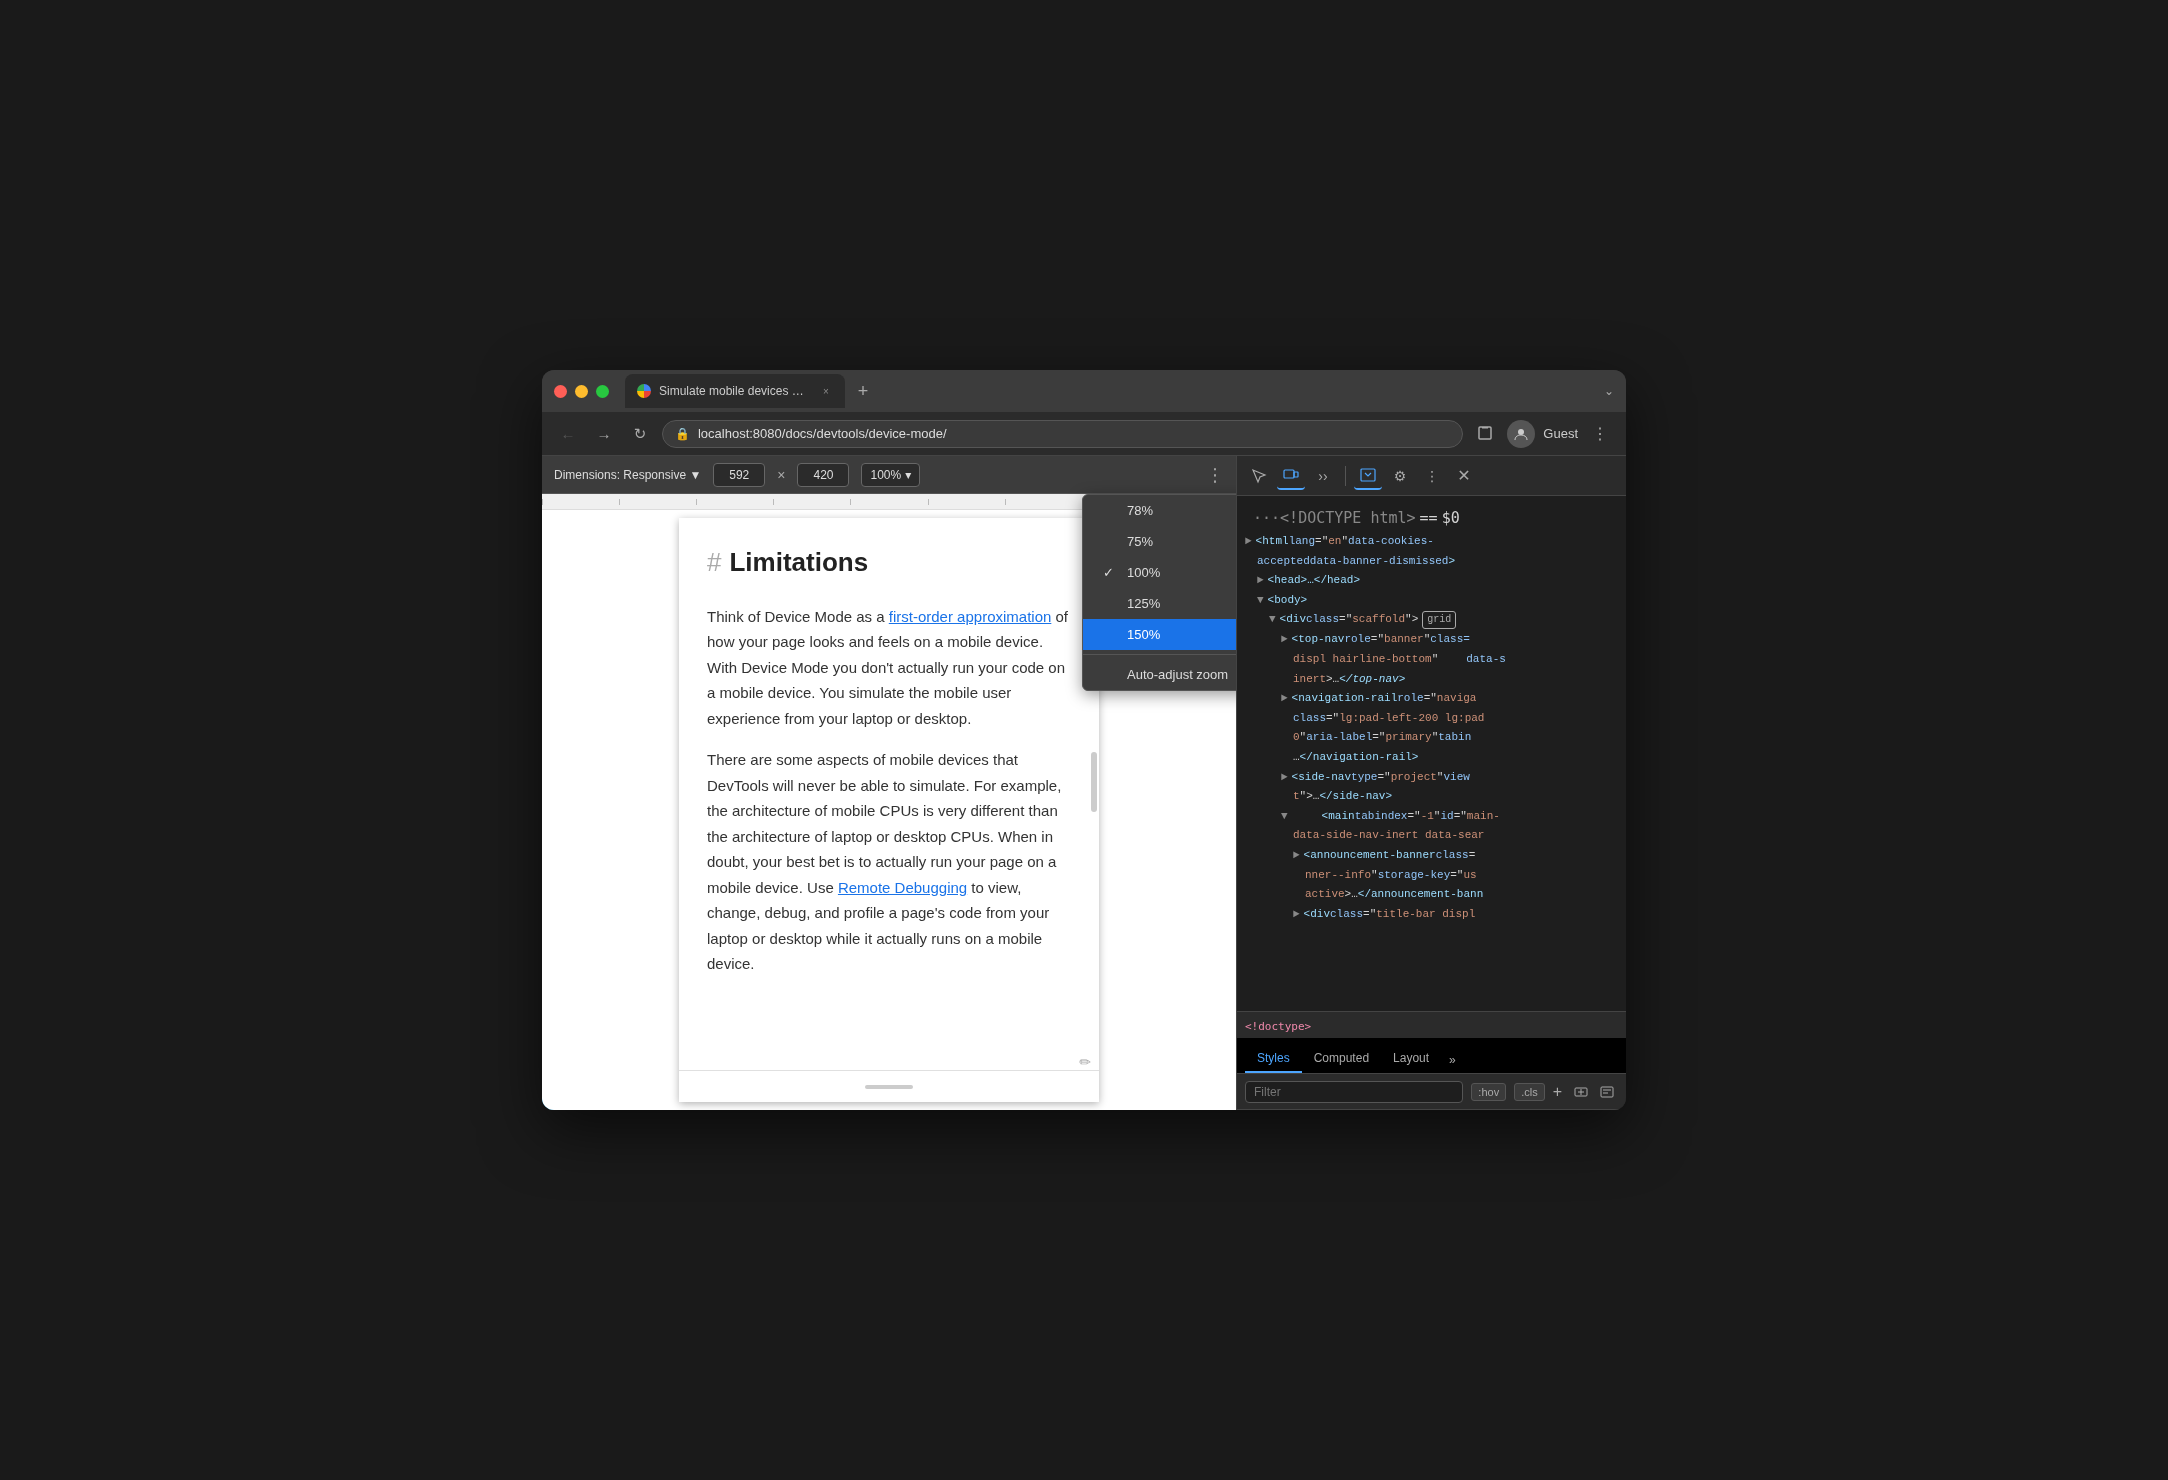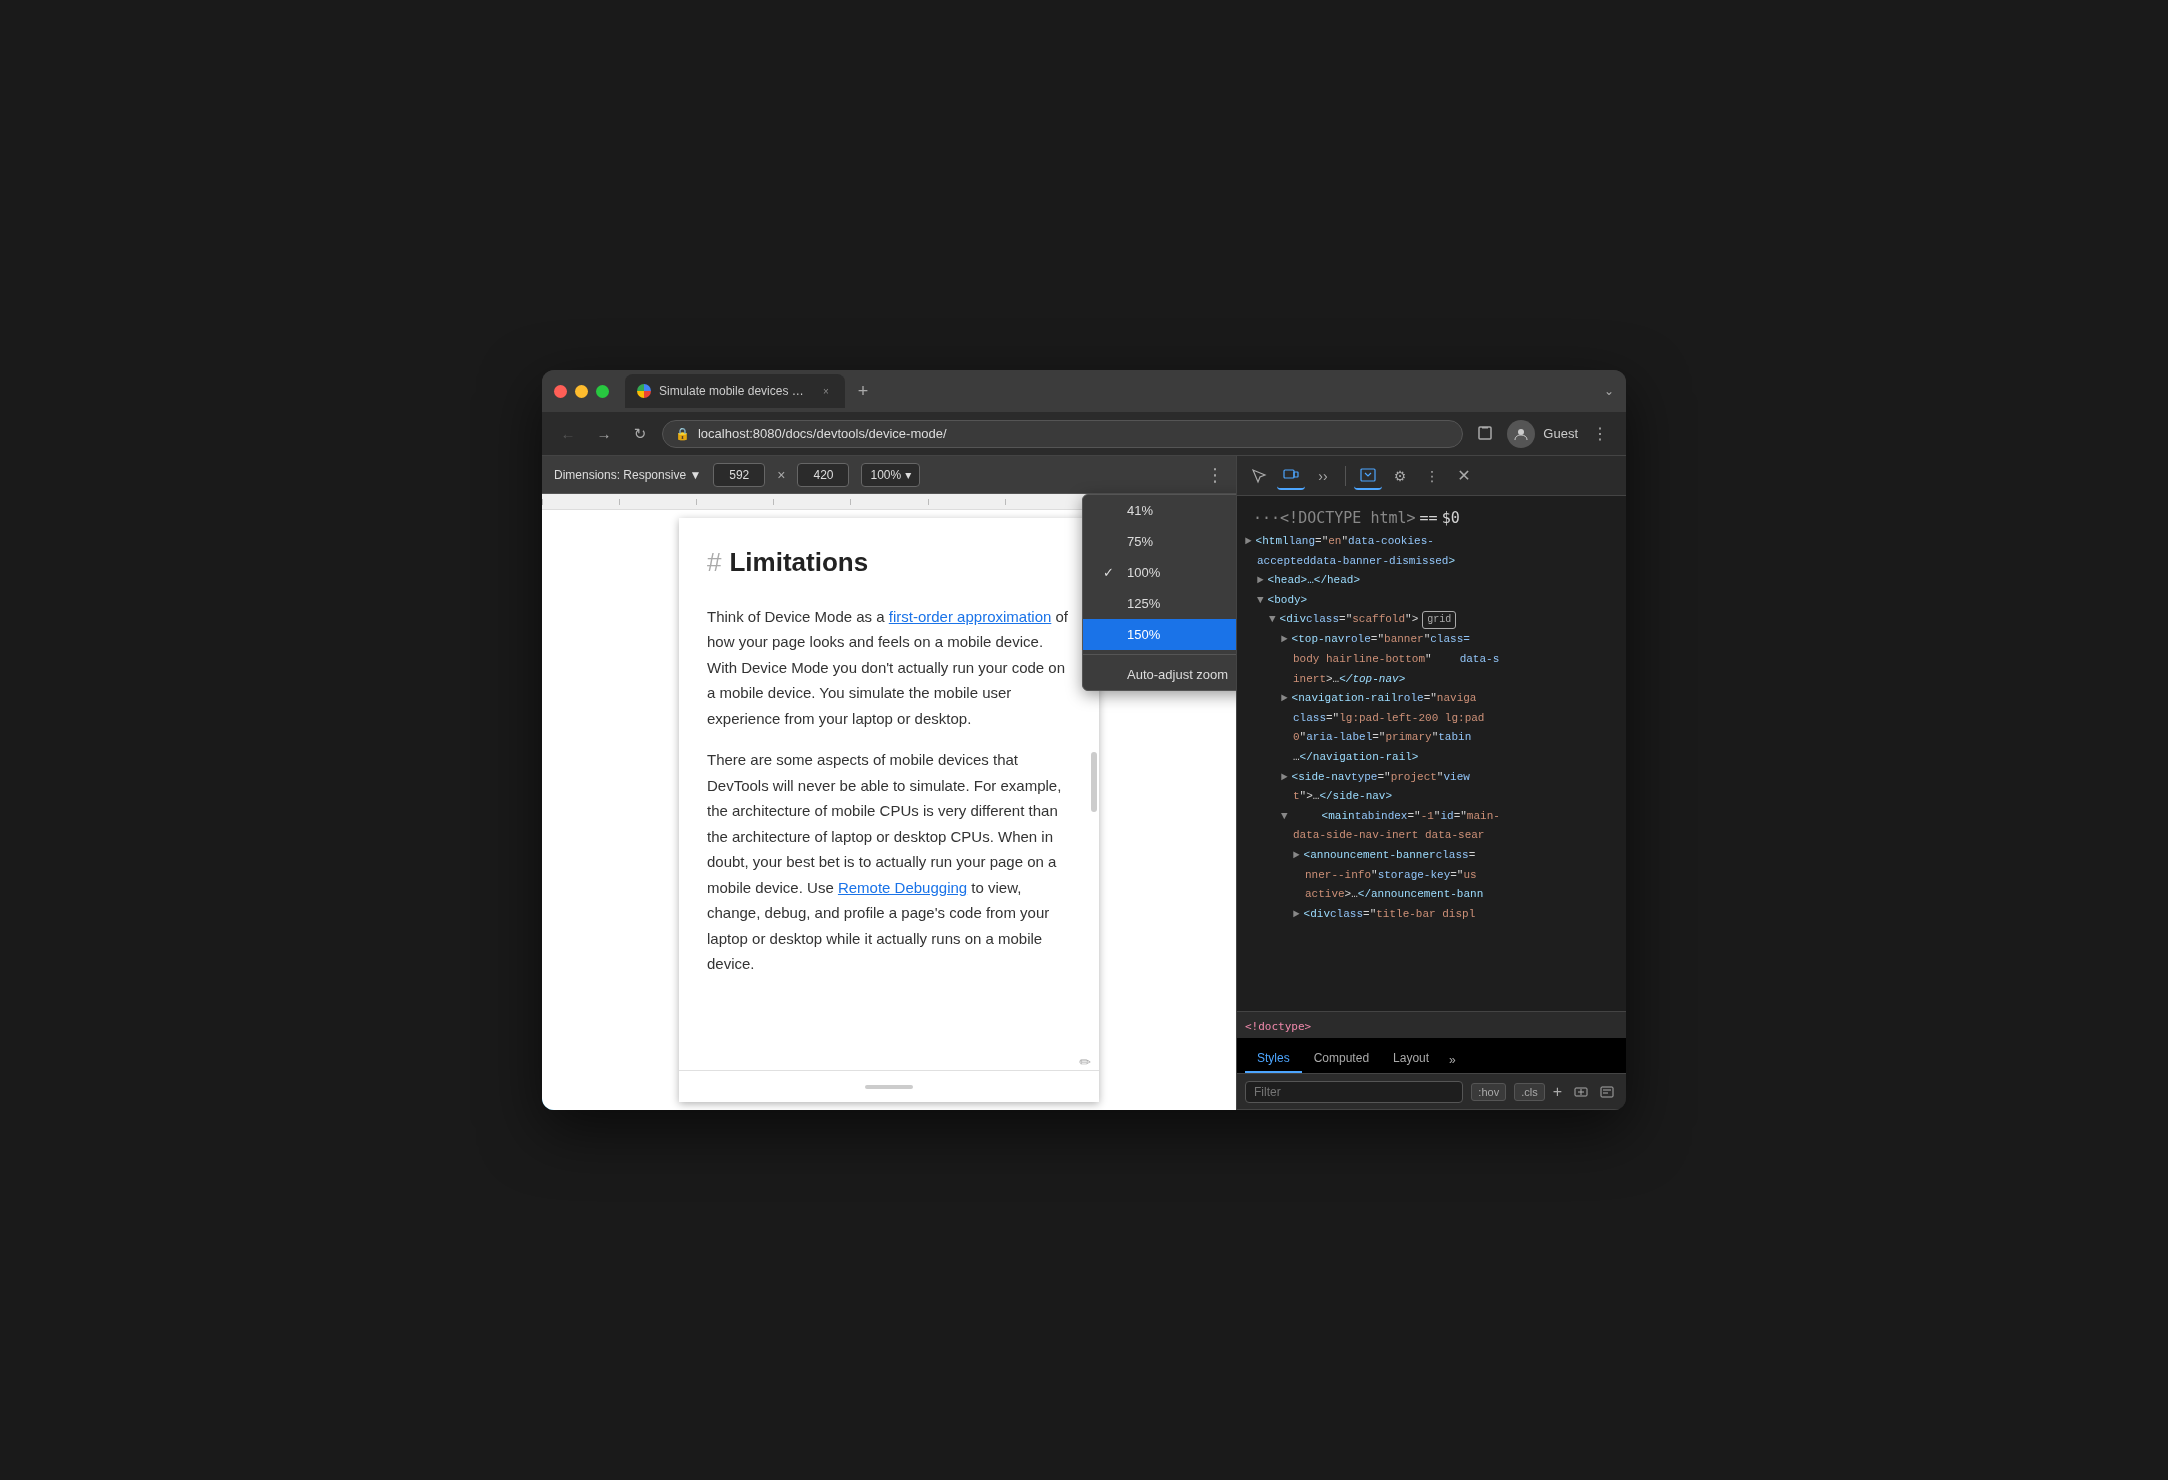--- a/index.html
+++ b/index.html
@@ -606,21 +606,21 @@
         <input class="dimension-input" value="420" style="">
         <div class="zoom-dropdown">
           <span>100%</span>
           <span>▾</span>
         </div>
         <div class="toolbar-more">⋮</div>
 
         <div class="zoom-menu">
           <div class="zoom-menu-item">
             <span class="check-mark">&nbsp;</span>
-            <span>41%</span>
+            <span>78%</span>
           </div>
           <div class="zoom-menu-item">
             <span class="check-mark">&nbsp;</span>
             <span>75%</span>
           </div>
           <div class="zoom-menu-item checked">
             <span class="check-mark">✓</span>
             <span>100%</span>
           </div>
           <div class="zoom-menu-item">
@@ -752,21 +752,21 @@
           <div class="html-line html-indent-3">
             <span class="html-expand">►</span>
             <span style="color:#9cdcfe;">&lt;top-nav </span>
             <span style="color:#92c5f8;">role</span>
             <span style="color:#d4d4d4;">="</span>
             <span style="color:#ce9178;">banner</span>
             <span style="color:#d4d4d4;">" </span>
             <span style="color:#92c5f8;">class=</span>
           </div>
           <div class="html-line html-indent-4">
-            <span style="color:#ce9178;">body hairline-bottom</span>
+            <span style="color:#ce9178;">displ hairline-bottom</span>
             <span style="color:#d4d4d4;">" </span>
             <span style="color:#92c5f8;margin-left:28px;">data-s</span>
           </div>
           <div class="html-line html-indent-4">
             <span style="color:#ce9178;">inert</span>
             <span style="color:#d4d4d4;">&gt;…</span>
             <span style="color:#9cdcfe;font-style:italic;">&lt;/top-nav&gt;</span>
           </div>
 
           <div class="html-line html-indent-3">

